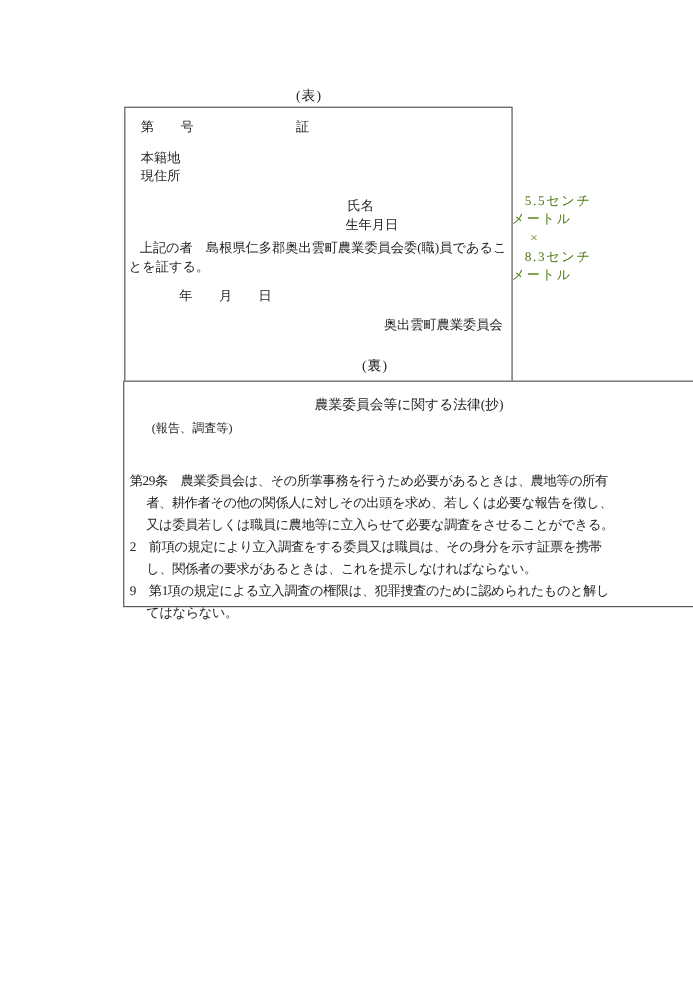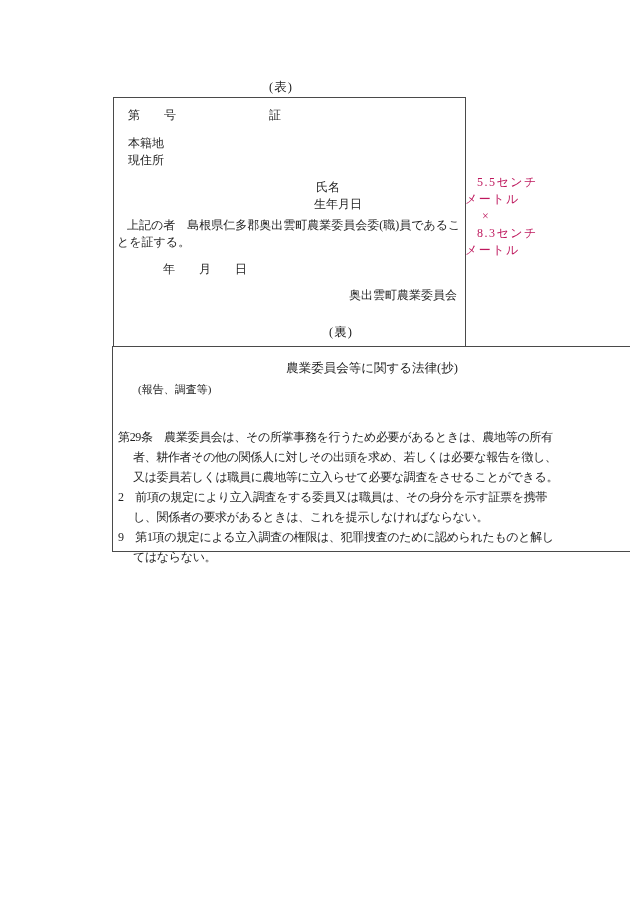--- a/index.html
+++ b/index.html
@@ -47,21 +47,21 @@
   .fc-issuer   { right: 8px;  top: 189px; left: auto; }
 
   
   .size-note {
     position: absolute;
     left: 465px; top: 174px;
     width: 110px;
     font-size: 12px;
     letter-spacing: 1.5px;
     line-height: 17px;
-    color: #be185d;
+    color: #4d7c0f;
   }
   .size-note .sz { white-space: nowrap; }
   .size-note .sz.ind  { padding-left: 12px; }
   .size-note .sz.cross { padding-left: 17px; }
 
   
   .back-card {
     position: absolute;
     left: 112px; top: 346px;
     width: 520px; height: 206px;

